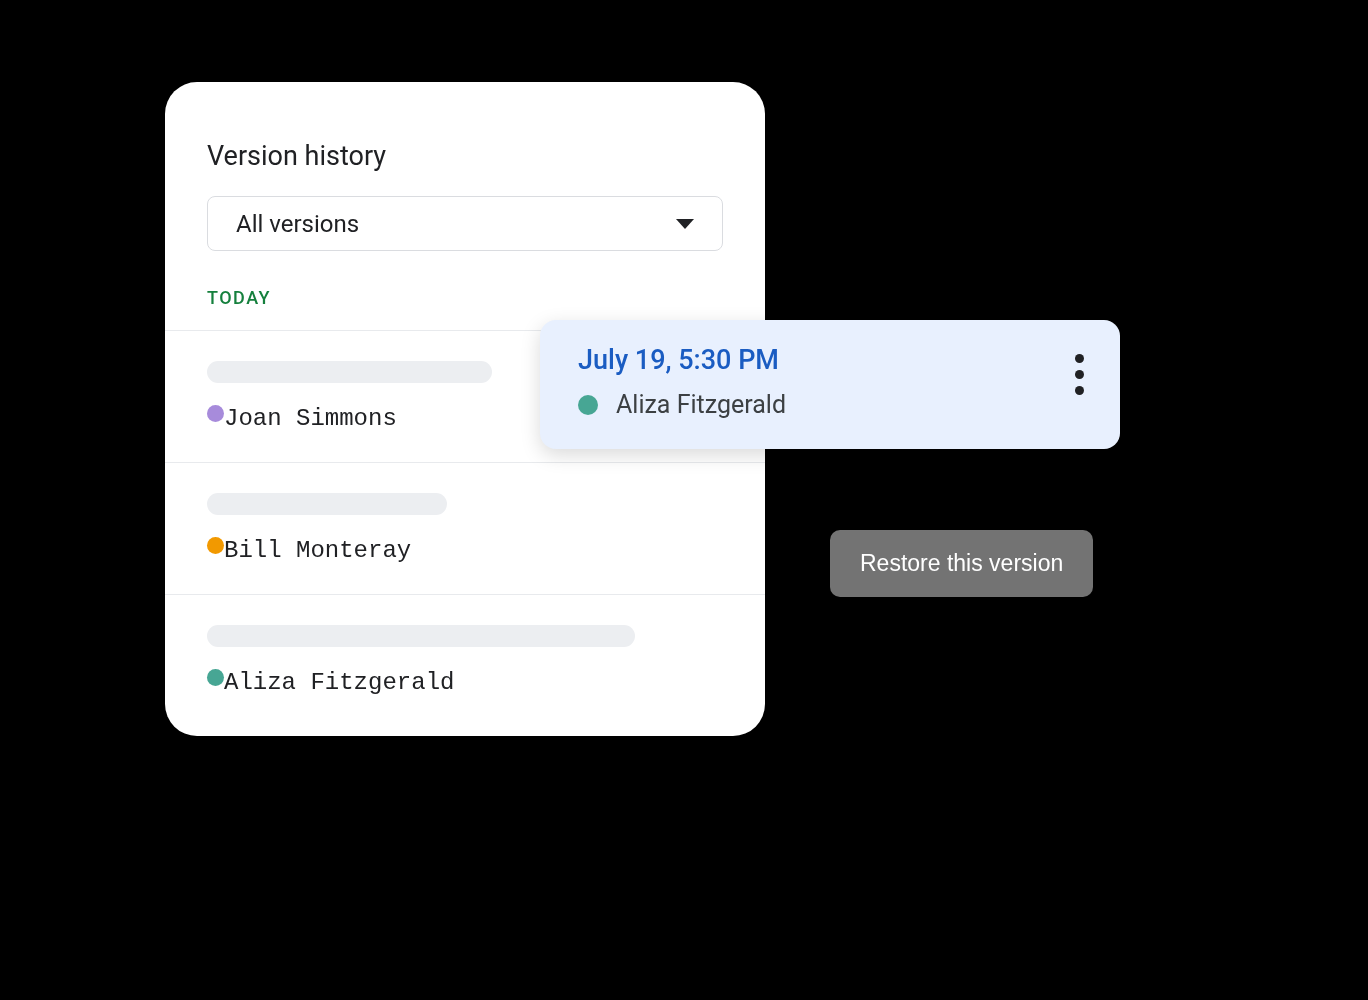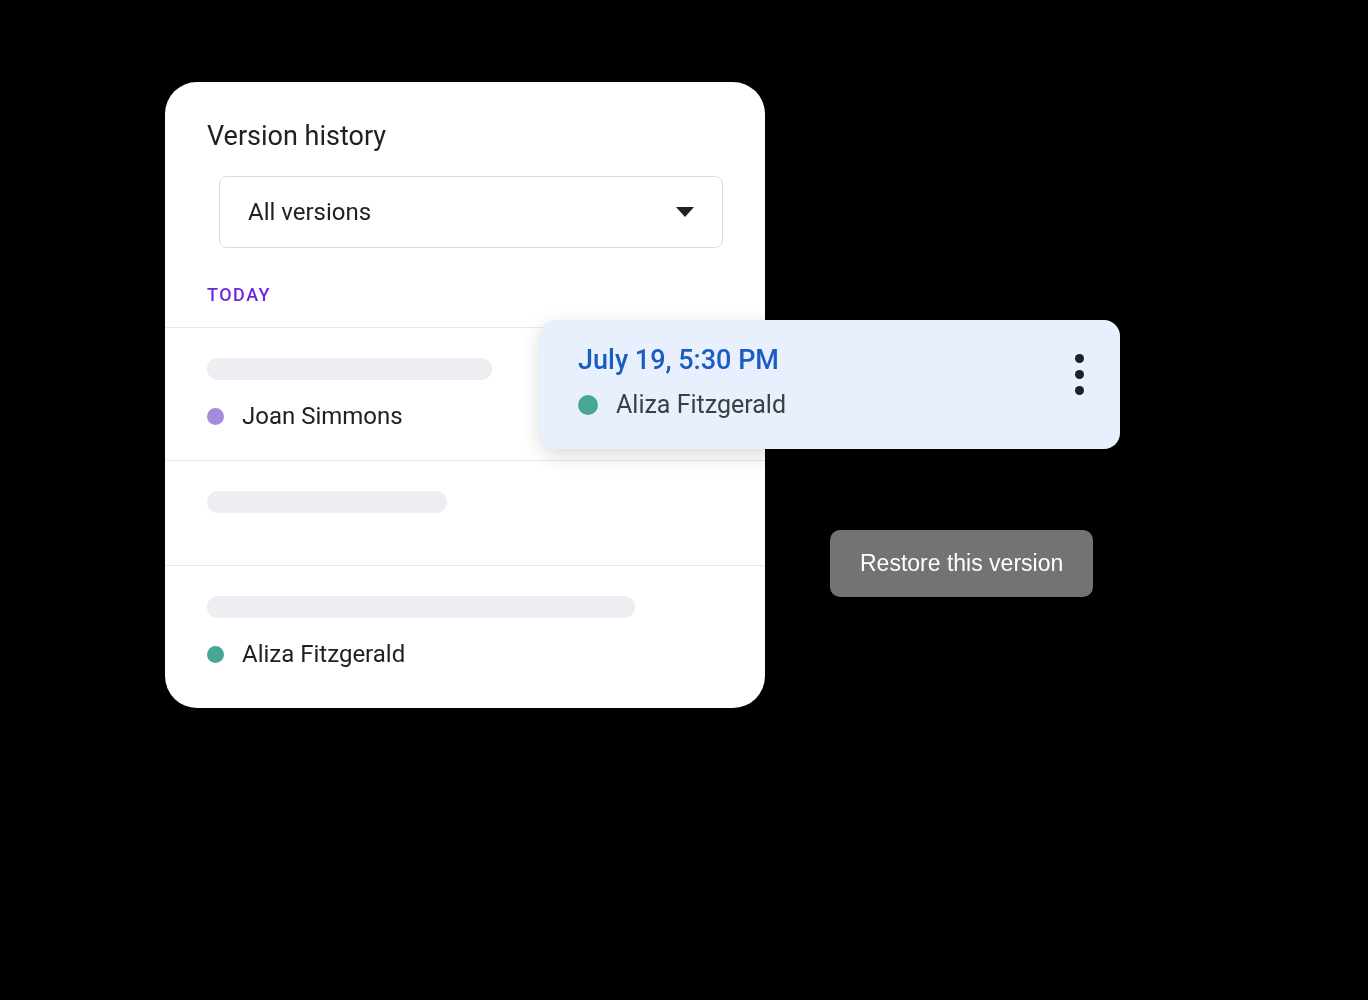--- a/index.html
+++ b/index.html
@@ -28,28 +28,28 @@
       width: 600px;
       background: #fff;
       border-radius: 32px;
       box-shadow: 0 2px 8px rgba(0,0,0,0.1);
       overflow: hidden;
       padding-bottom: 10px;
     }
     .panel-title {
       font-size: 27px;
       color: #202124;
-      padding: 38px 42px 24px 42px;
+      padding: 58px 42px 24px 42px;
       font-weight: 400;
     }
     .dropdown {
-      margin: 0 42px 26px 54px;
+      margin: 0 42px 26px 42px;
       border: 1px solid #dadce0;
       border-radius: 8px;
-      height: 72px;
+      height: 55px;
       display: flex;
       align-items: center;
       justify-content: space-between;
       padding: 0 28px;
       cursor: pointer;
     }
     .dropdown-label {
       font-size: 24px;
       color: #202124;
     }
@@ -57,37 +57,36 @@
       width: 0;
       height: 0;
       border-left: 9px solid transparent;
       border-right: 9px solid transparent;
       border-top: 10px solid #202124;
     }
     .section-label {
       font-size: 18px;
       font-weight: 500;
       letter-spacing: 1.5px;
-      color: #6d28d9;
+      color: #15803d;
       padding: 10px 42px 22px 42px;
     }
     .version-item {
       border-top: 1px solid #e8eaed;
       padding: 30px 42px 30px 42px;
     }
     .placeholder {
       height: 22px;
       background: #eceef1;
       border-radius: 11px;
       margin-bottom: 22px;
     }
     .author-row {
       display: flex;
-      align-items: center;
-      gap: 18px;
+      font-family: Liberation Mono, monospace;
     }
     .author-dot {
       width: 17px;
       height: 17px;
       border-radius: 50%;
       flex-shrink: 0;
     }
     .author-name {
       font-size: 24px;
       color: #202124;
@@ -171,20 +170,24 @@
     <div class="version-item">
       <div class="placeholder" style="width:285px"></div>
       <div class="author-row">
         <span class="author-dot" style="background:#a78bdb"></span>
         <span class="author-name">Joan Simmons</span>
       </div>
     </div>
 
     <div class="version-item">
       <div class="placeholder" style="width:240px"></div>
+      <div class="author-row">
+        <span class="author-dot" style="background:#f29900"></span>
+        <span class="author-name">Bill Monteray</span>
+      </div>
     </div>
 
     <div class="version-item">
       <div class="placeholder" style="width:428px"></div>
       <div class="author-row">
         <span class="author-dot" style="background:#47a694"></span>
         <span class="author-name">Aliza Fitzgerald</span>
       </div>
     </div>
   </div>

